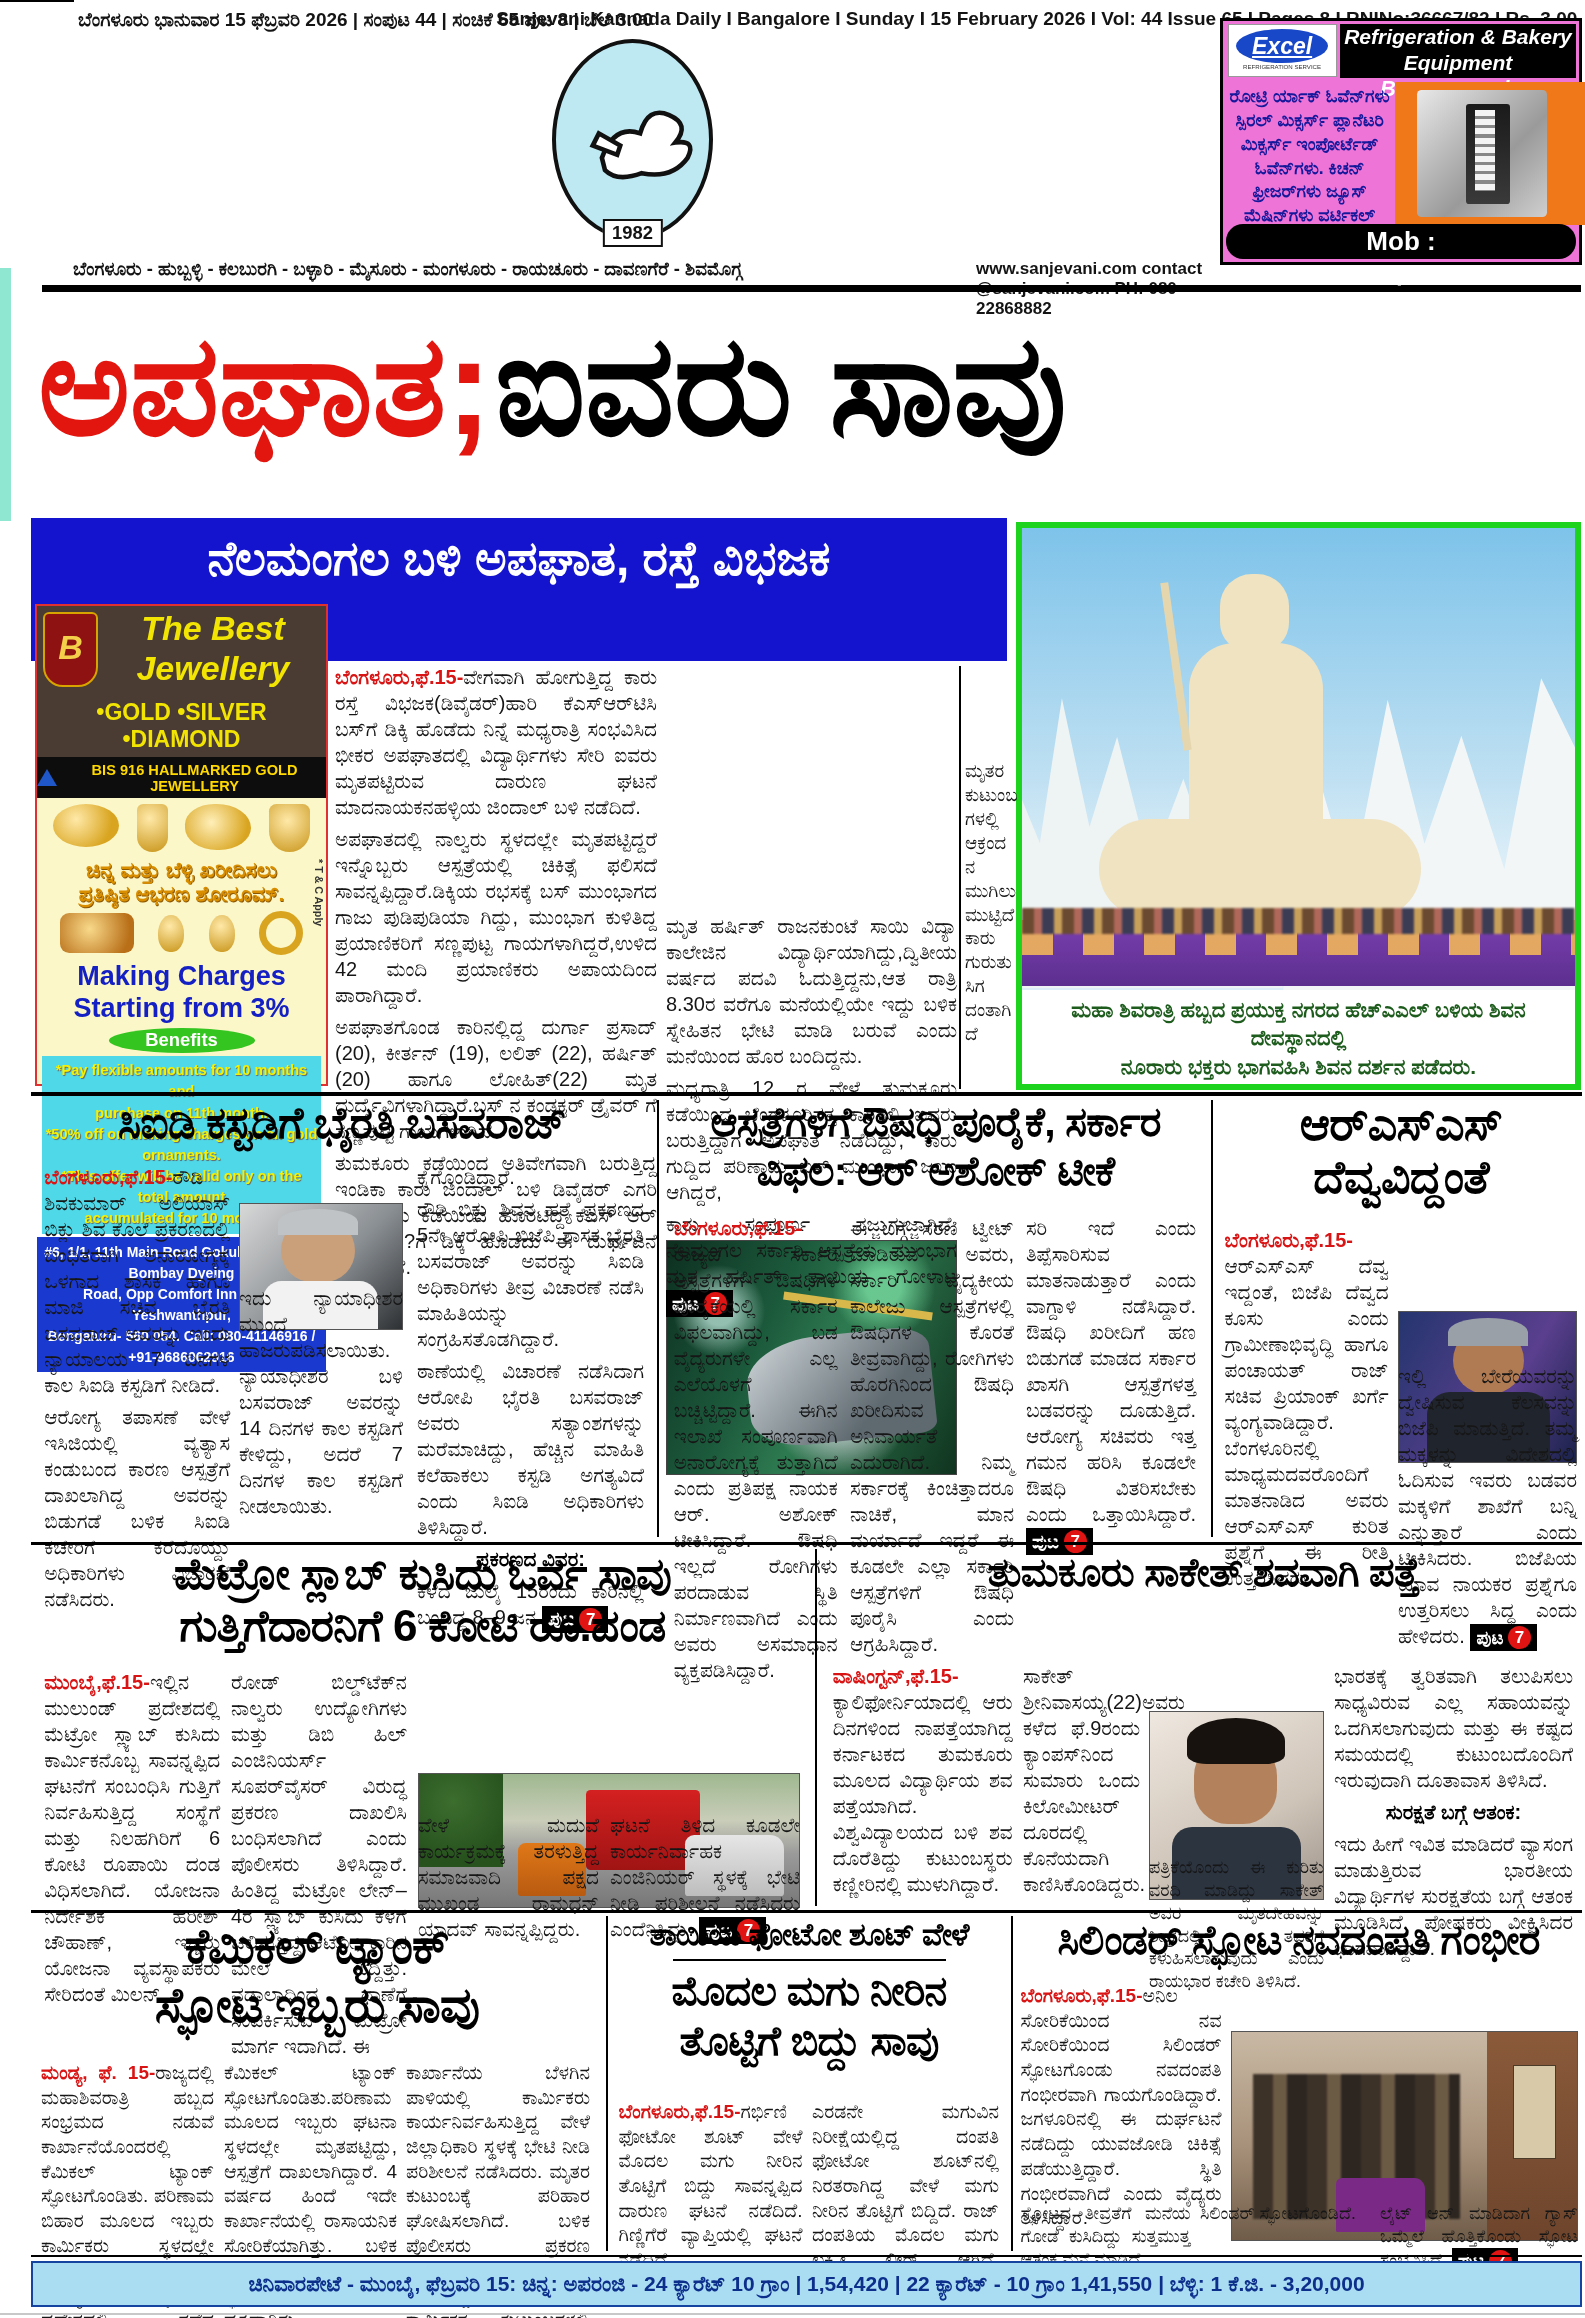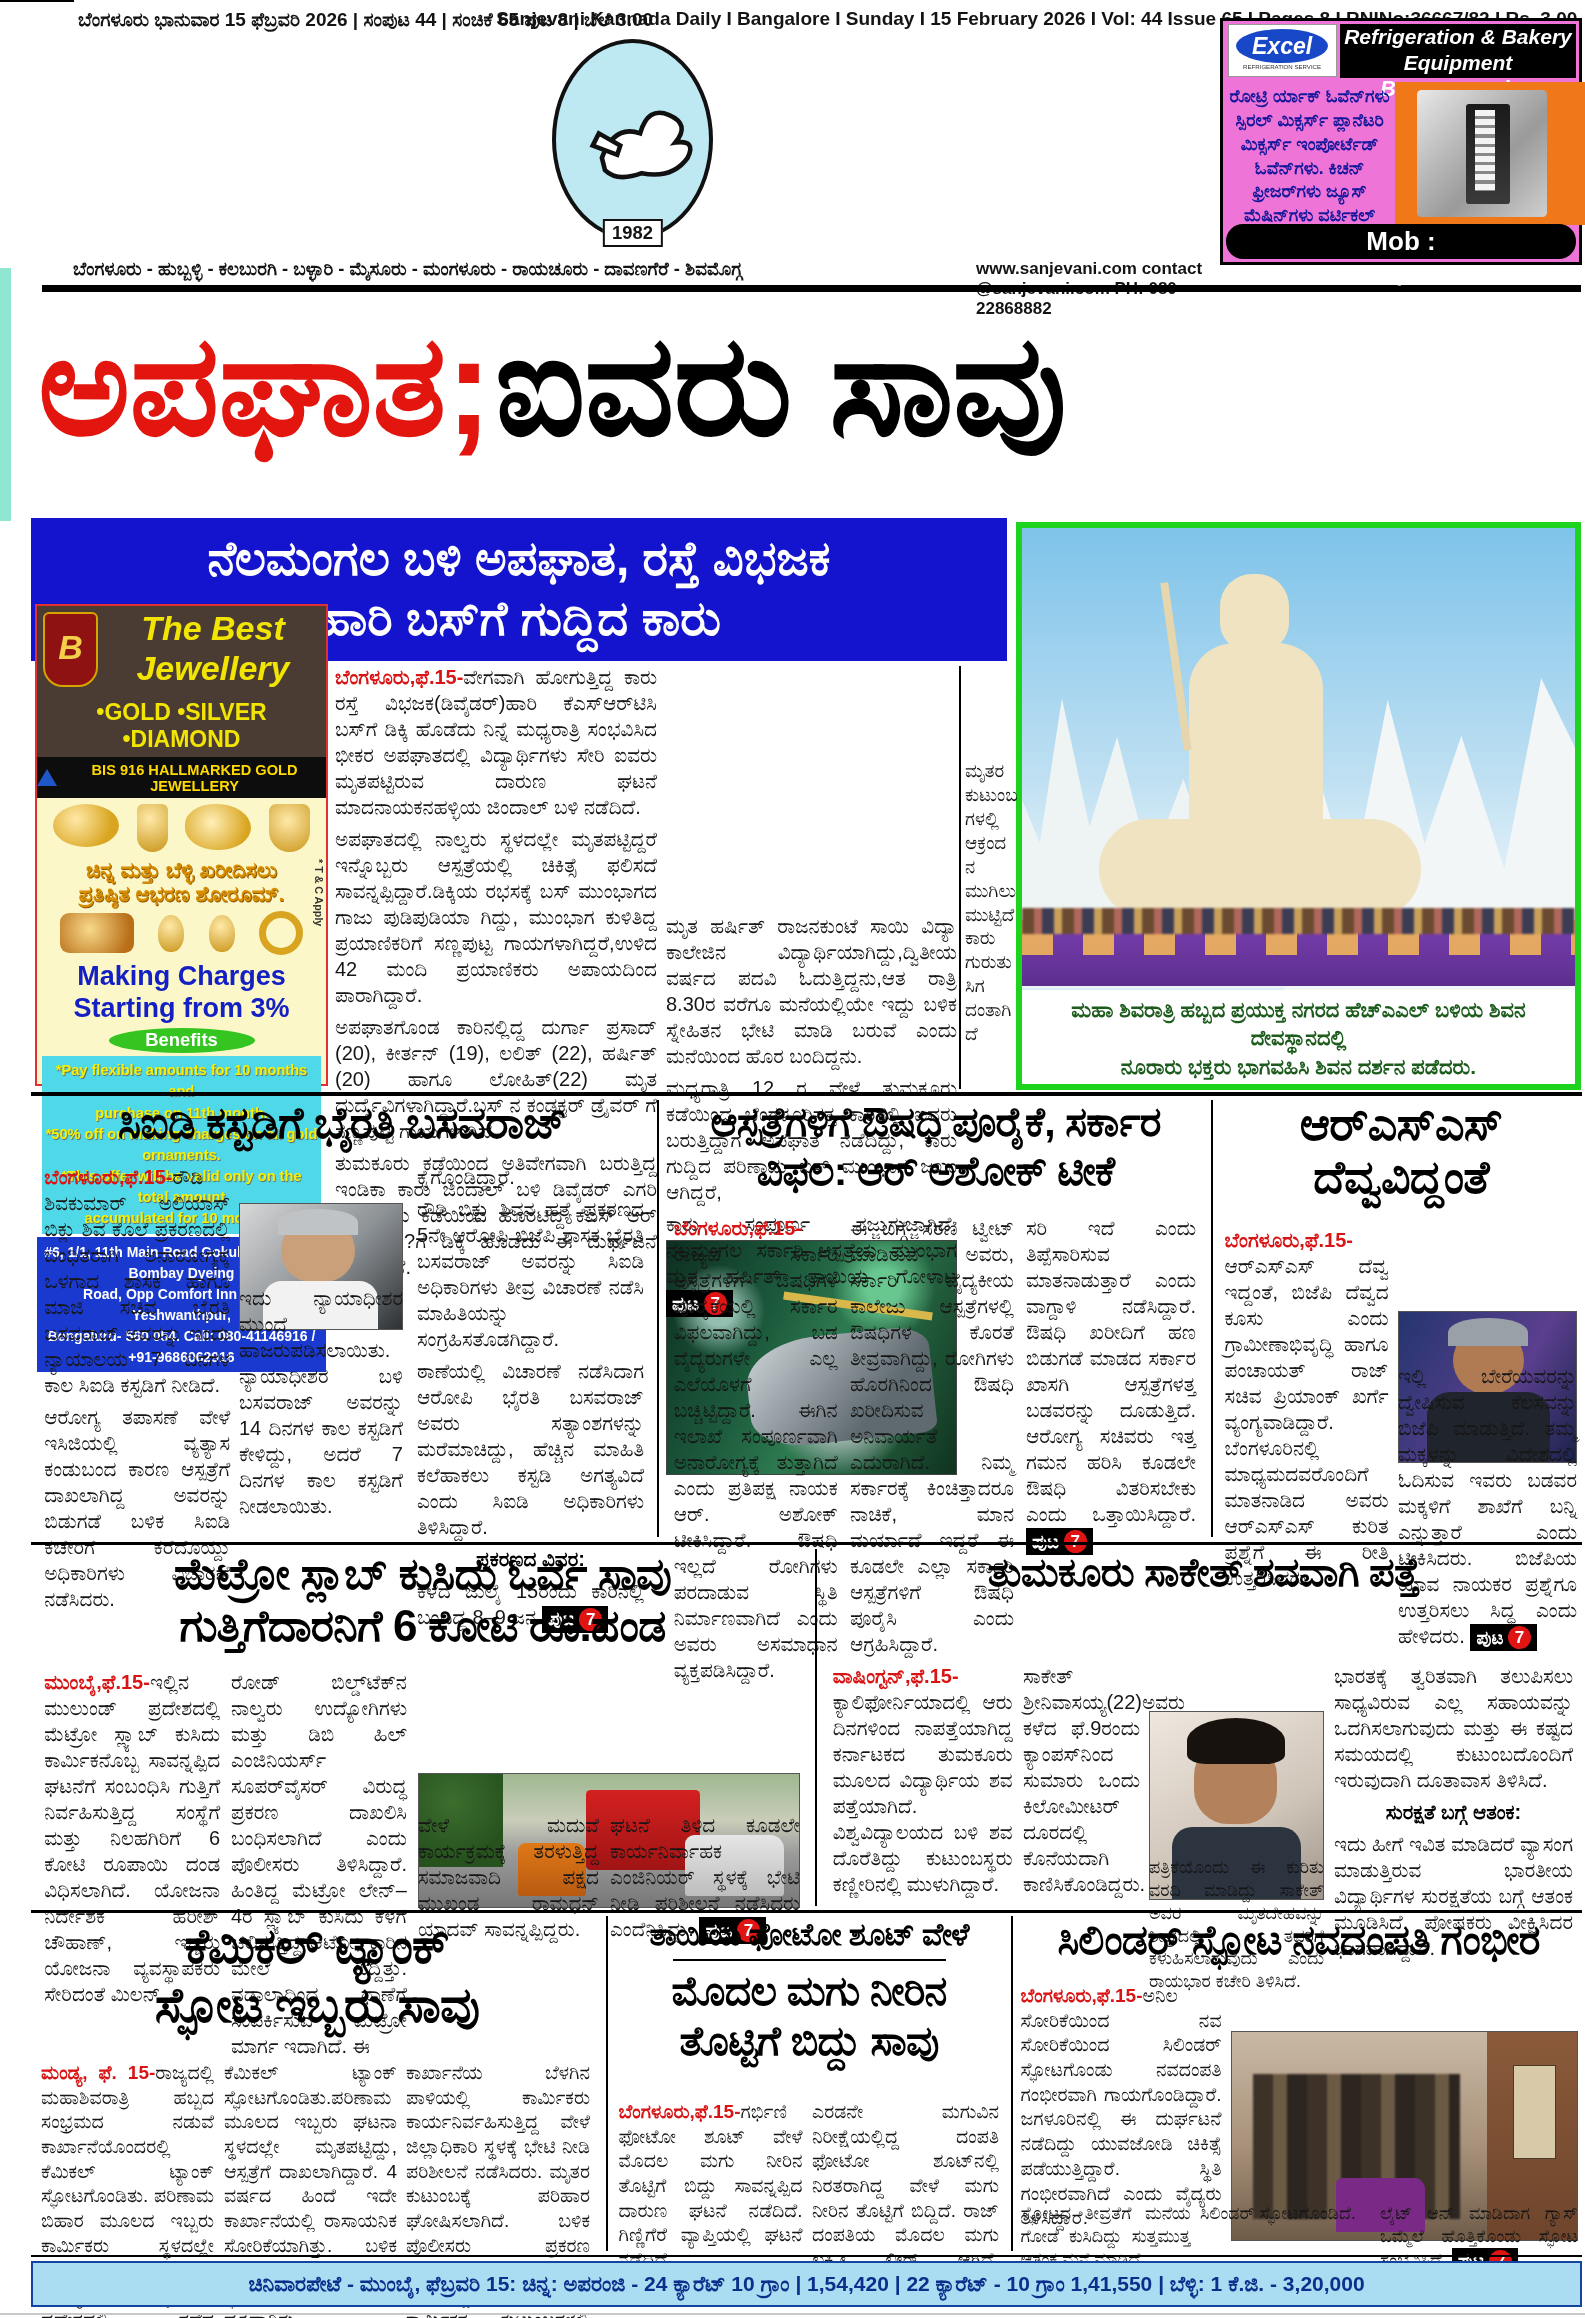--- a/index.html
+++ b/index.html
@@ -49,21 +49,21 @@
     </span>
   </div>
 
   <div class="abs kn" style="left:73px;top:258px;font-size:18.4px;font-weight:700;">ಬೆಂಗಳೂರು - ಹುಬ್ಬಳ್ಳಿ - ಕಲಬುರಗಿ - ಬಳ್ಳಾರಿ - ಮೈಸೂರು - ಮಂಗಳೂರು -  ರಾಯಚೂರು - ದಾವಣಗೆರೆ - ಶಿವಮೊಗ್ಗ</div>
   <div class="abs" style="left:976px;top:259px;width:230px;font-size:17px;font-weight:600;">www.sanjevani.com  contact @sanjevani.com PH: 080 22868882</div>
   <div class="abs rule" style="left:42px;top:285px;width:1539px;height:7px;"></div>
   <div class="abs" style="left:0;top:268px;width:10.7px;height:253px;background:#8fe7d2;"></div>
 
   <div class="abs" style="left:1220px;top:18.4px;width:362px;height:247px;background:#ee74d8;border:3.1px solid #000;box-sizing:border-box;">
     <div class="abs" style="left:4.6px;top:3.1px;width:107px;height:51px;background:#fff;border:1.5px solid #999;">
-      <div style="margin:3.1px auto 0;width:92px;height:34px;background:#1847c7;border-radius:50%;color:#fff;font-weight:800;font-style:italic;font-size:23px;text-align:center;line-height:34px;">Excel</div>
+      <div style="margin:3.1px auto 0;width:92px;height:34px;background:#1847c7;border-radius:50%;color:#fff;font-weight:800;font-style:italic;font-size:23px;text-align:center;line-height:34px;text-decoration:underline;">Excel</div>
       <div style="font-size:6.1px;text-align:center;color:#333;">REFRIGERATION SERVICE</div>
     </div>
     <div class="abs" style="left:117px;top:3.1px;right:3.1px;height:54px;background:#000;color:#fff;text-align:center;">
       <div style="font-size:21px;font-weight:800;font-style:italic;line-height:26px;">Refrigeration &amp; Bakery Equipment</div>
       <div style="font-size:21.5px;font-weight:800;font-style:italic;line-height:26px;">Bommasandra, Bangalore</div>
     </div>
     <div class="abs kn" style="left:6.1px;top:64px;width:161px;height:137px;color:#15189a;font-size:17.6px;font-weight:800;line-height:1.35;text-align:center;">ರೋಟ್ರಿ ರ್ಯಾಕ್ ಓವೆನ್‌ಗಳು ಸ್ಪಿರಲ್ ಮಿಕ್ಸರ್ಸ್ ಪ್ಲಾನೆಟರಿ ಮಿಕ್ಸರ್ಸ್ ಇಂಪೋರ್ಟೆಡ್ ಓವೆನ್‌ಗಳು. ಕಿಚನ್ ಫ್ರೀಜರ್‌ಗಳು ಜ್ಯೂಸ್ ಮೆಷಿನ್‌ಗಳು ವರ್ಟಿಕಲ್ ಕೇಕ್ ಡಿಸ್‌ಪ್ಲೇ.</div>
     <div class="abs photo" style="left:172px;top:61px;right:4.6px;height:143px;background:#f07818;">
       <div class="abs" style="left:21.5px;top:7.7px;width:130px;height:127px;background:linear-gradient(135deg,#e8e8e8,#9a9a9a 60%,#cfcfcf);border-radius:4.6px;"></div>
       <div class="abs" style="left:71px;top:21.5px;width:44px;height:100px;background:linear-gradient(180deg,#1a1a1a,#3a3a3a);border-radius:3.1px;"></div>
@@ -72,21 +72,20 @@
     <div class="abs" style="left:3.1px;bottom:3.1px;right:3.1px;height:35px;background:#000;color:#fff;text-align:center;font-size:26px;font-weight:800;line-height:35px;border-radius:17px;">Mob : 9902030007/9900021097</div>
   </div>
 
   <div class="abs kn" style="left:38px;top:305px;width:1526px;height:207px;white-space:nowrap;">
     <span class="hl" style="font-size:140px;color:#e3150f;">ಅಪಘಾತ;</span>
     <span class="hl" style="font-size:140px;color:#000;">ಐವರು ಸಾವು</span>
   </div>
 
   <div class="abs kn" style="left:31px;top:518px;width:976px;height:143px;background:#1414cf;color:#fff;box-sizing:border-box;padding-top:10.7px;">
     <div class="center" style="font-size:48px;font-weight:800;line-height:1.25;">ನೆಲಮಂಗಲ ಬಳಿ ಅಪಘಾತ, ರಸ್ತೆ ವಿಭಜಕ</div>
-    <div class="center" style="font-size:48px;font-weight:800;line-height:1.25;">ಹಾರಿ ಬಸ್‌ಗೆ ಗುದ್ದಿದ ಕಾರು</div>
   </div>
 
   <div class="abs photo" style="left:1016px;top:522px;width:565px;height:568px;border:6.1px solid #1ed31e;box-sizing:border-box;background:linear-gradient(180deg,#7ec3ea 0%,#bfe0f2 45%,#dceef8 60%);">
     <div class="abs" style="left:-15.3px;top:138px;width:276px;height:322px;background:#eef3f4;clip-path:polygon(0 100%,0 30%,12% 55%,20% 10%,30% 50%,40% 22%,52% 62%,64% 35%,78% 70%,100% 55%,100% 100%);"></div>
     <div class="abs" style="right:-15.3px;top:107px;width:307px;height:360px;background:#f3f6f7;clip-path:polygon(0 60%,10% 35%,22% 70%,34% 18%,46% 58%,58% 28%,72% 65%,84% 12%,100% 40%,100% 100%,0 100%);"></div>
     <div class="abs" style="left:198px;top:46px;width:69px;height:77px;background:#efe3c2;border-radius:32px 32px 28px 28px;"></div>
     <div class="abs" style="left:167px;top:115px;width:134px;height:199px;background:#efe3c2;border-radius:46px 46px 15.3px 15.3px;"></div>
     <div class="abs" style="left:77px;top:291px;width:322px;height:100px;background:#efe3c2;border-radius:54px;"></div>
     <div class="abs" style="left:150px;top:54px;width:7.7px;height:169px;background:#e5d6ad;transform:rotate(-8deg);"></div>
     <div class="abs" style="left:0;bottom:98px;width:100%;height:66px;background:linear-gradient(180deg,#7a3fb0,#5c2f8e);"></div>

